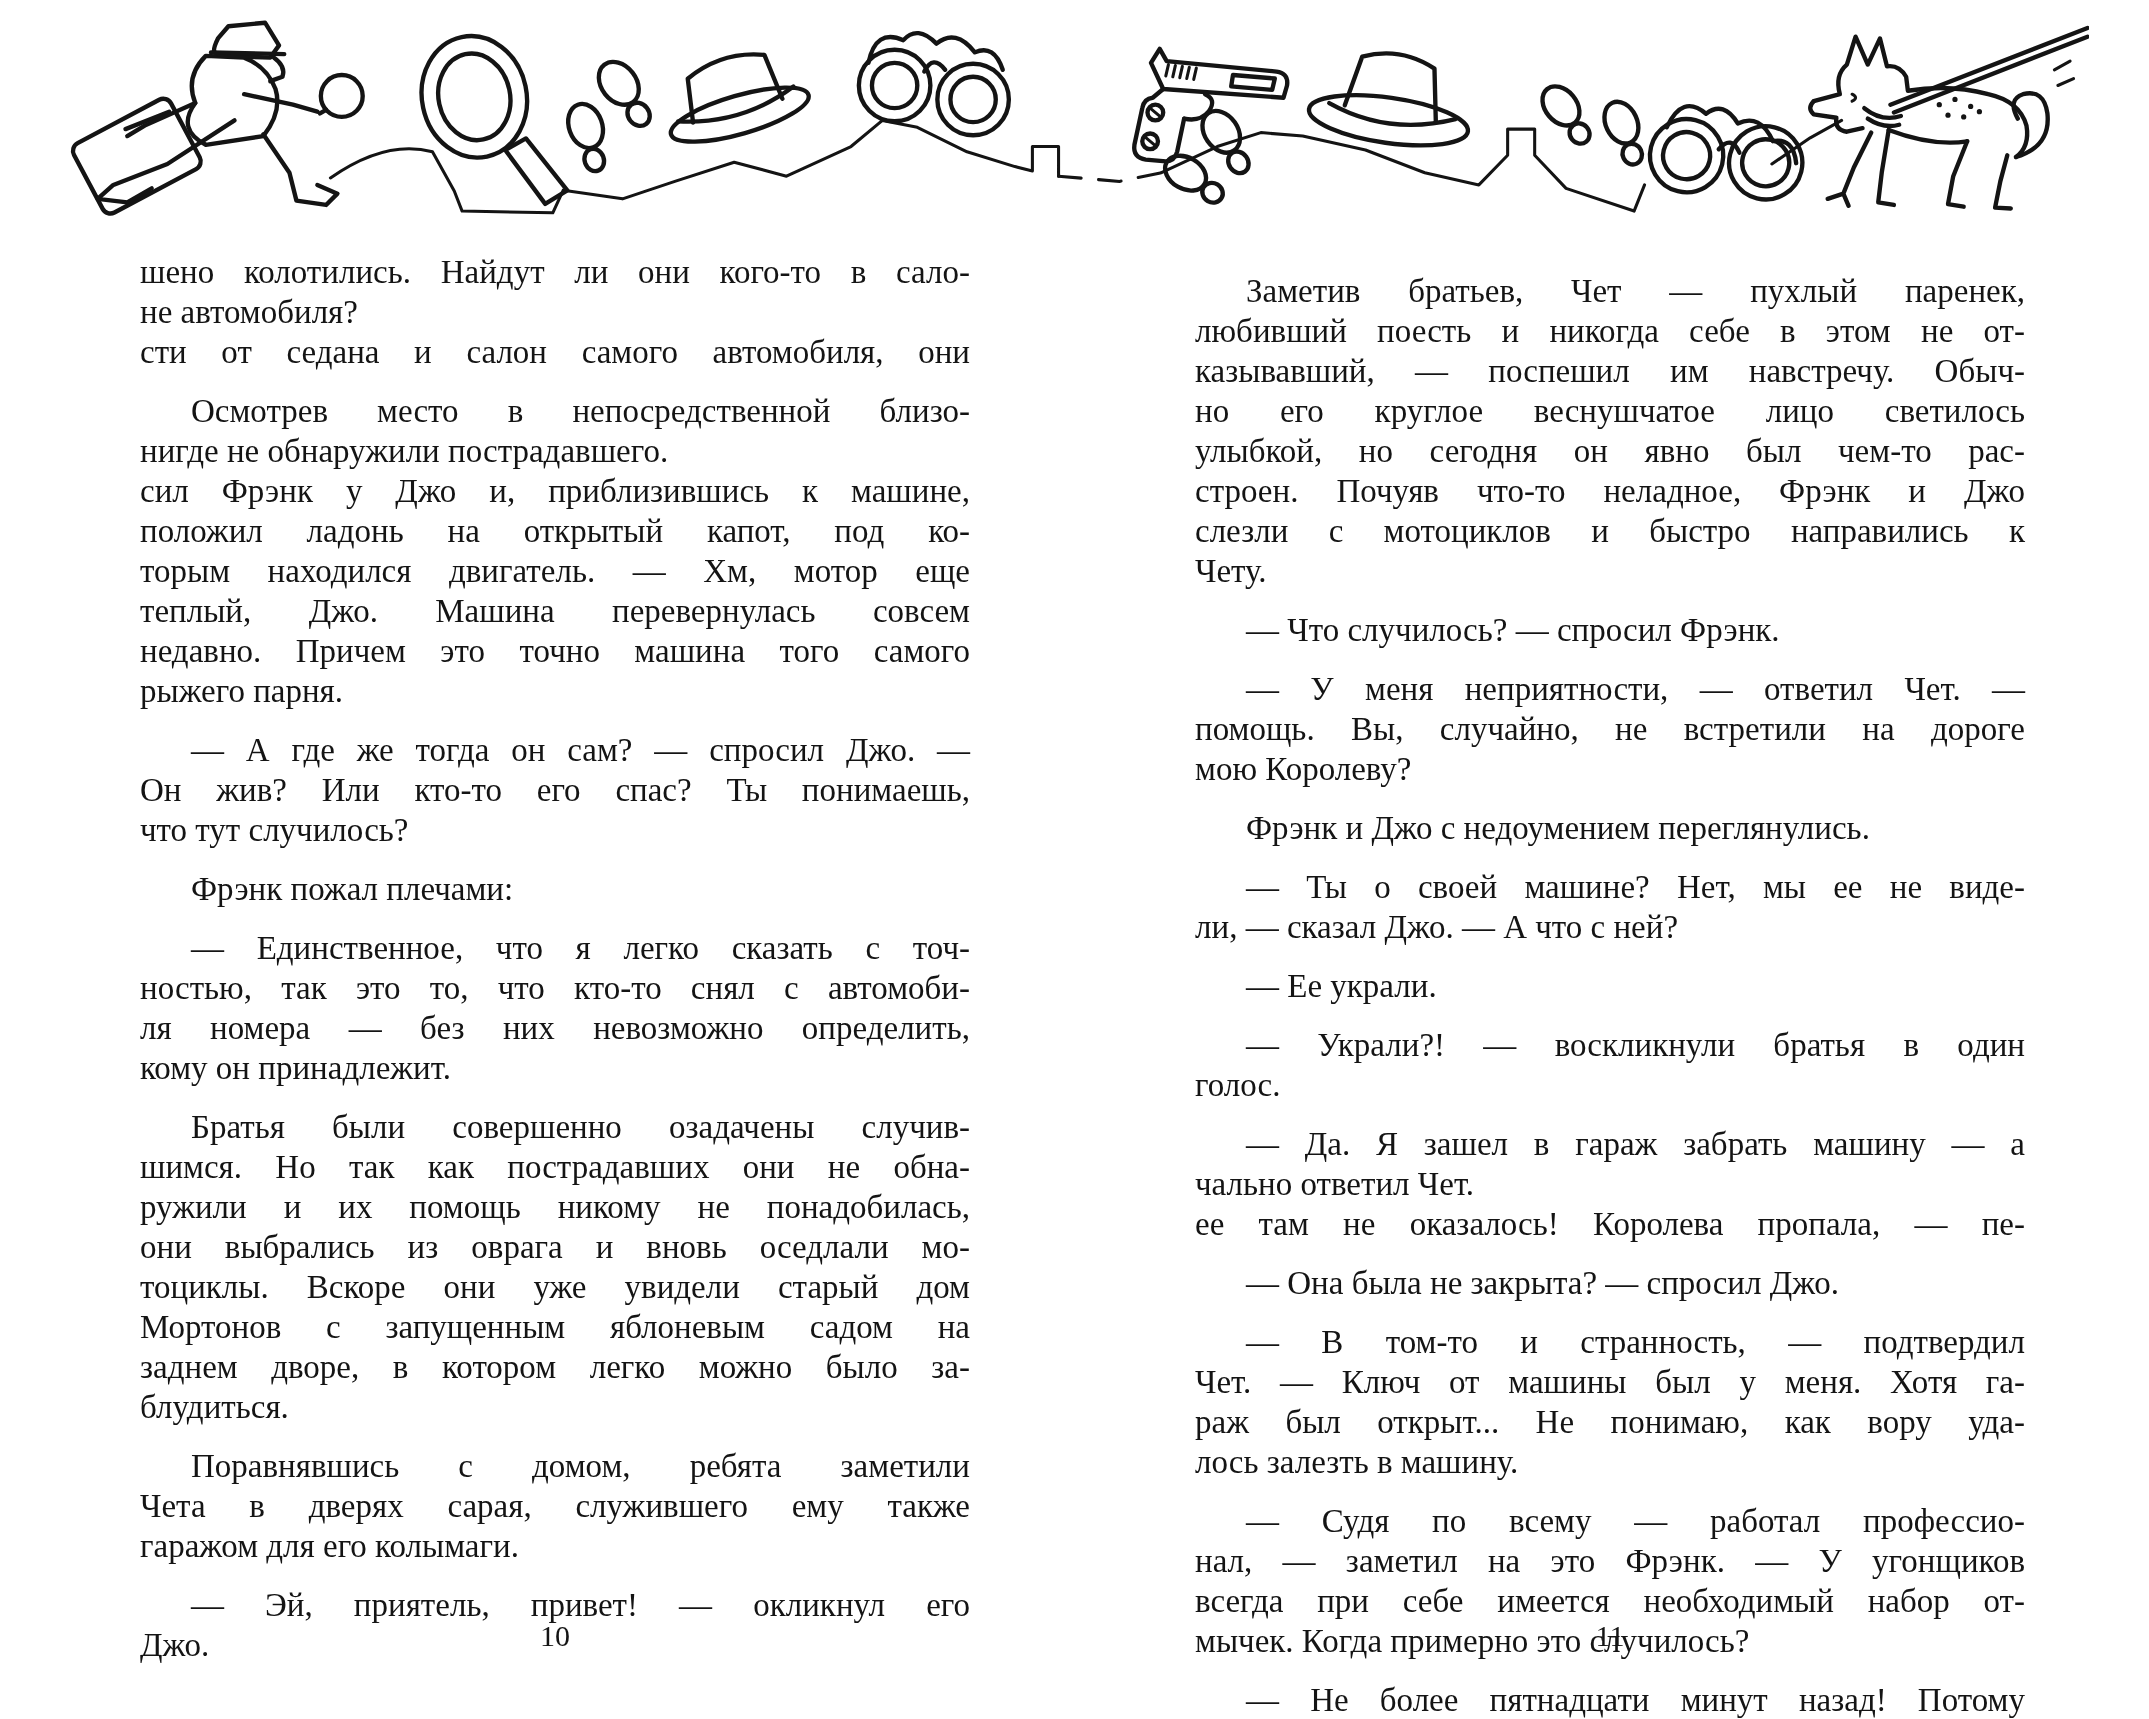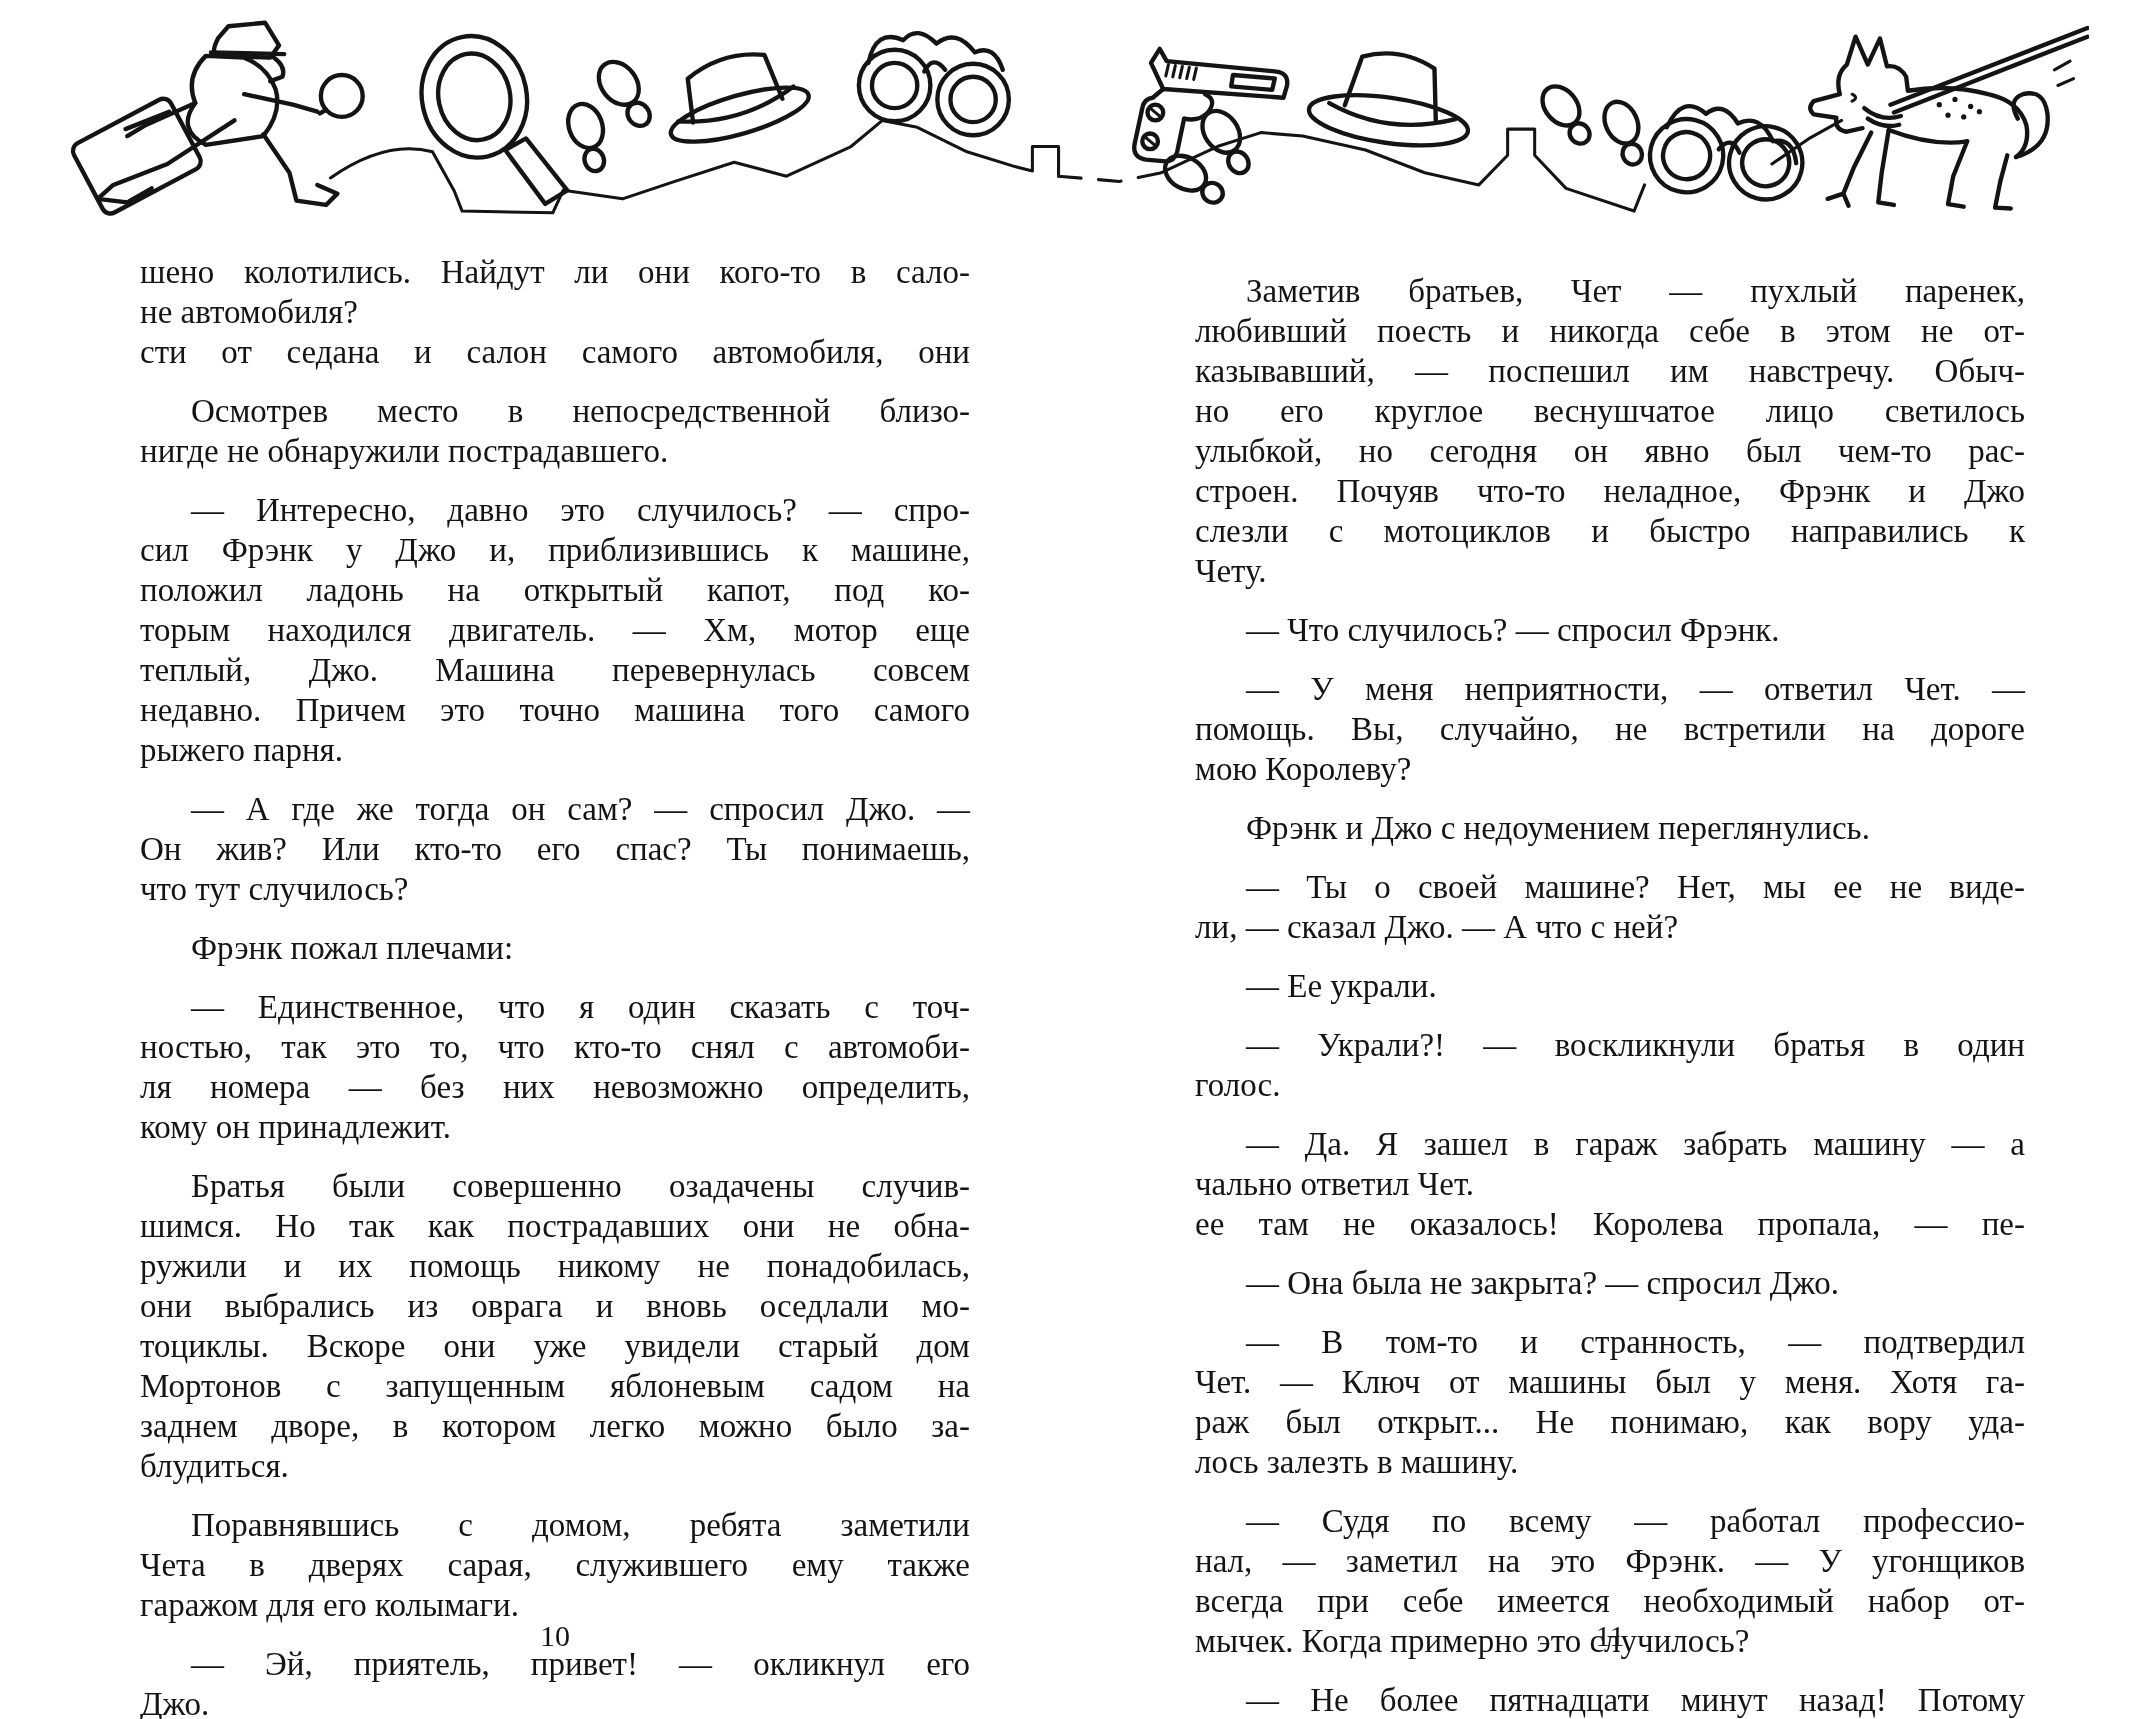--- a/index.html
+++ b/index.html
@@ -177,38 +177,37 @@
       <div class="paragraph">
         <div class="line">шено колотились. Найдут ли они кого-то в сало-</div>
         <div class="line last">не автомобиля?</div>
       </div>
       <div class="paragraph">
         <div class="line">сти от седана и салон самого автомобиля, они</div>
         <div class="line indent">Осмотрев место в непосредственной близо-</div>
         <div class="line last">нигде не обнаружили пострадавшего.</div>
       </div>
       <div class="paragraph">
-        <div class="line indent">— Интересно, давно это случилось? — спро-</div>
         <div class="line">сил Фрэнк у Джо и, приблизившись к машине,</div>
         <div class="line">положил ладонь на открытый капот, под ко-</div>
         <div class="line">торым находился двигатель. — Хм, мотор еще</div>
         <div class="line">теплый, Джо. Машина перевернулась совсем</div>
         <div class="line">недавно. Причем это точно машина того самого</div>
         <div class="line last">рыжего парня.</div>
       </div>
       <div class="paragraph">
         <div class="line indent">— А где же тогда он сам? — спросил Джо. —</div>
         <div class="line">Он жив? Или кто-то его спас? Ты понимаешь,</div>
         <div class="line last">что тут случилось?</div>
       </div>
       <div class="paragraph">
         <div class="line indent last">Фрэнк пожал плечами:</div>
       </div>
       <div class="paragraph">
-        <div class="line indent">— Единственное, что я один сказать с точ-</div>
+        <div class="line indent">— Единственное, что я легко сказать с точ-</div>
         <div class="line">ностью, так это то, что кто-то снял с автомоби-</div>
         <div class="line">ля номера — без них невозможно определить,</div>
         <div class="line last">кому он принадлежит.</div>
       </div>
       <div class="paragraph">
         <div class="line indent">Братья были совершенно озадачены случив-</div>
         <div class="line">шимся. Но так как пострадавших они не обна-</div>
         <div class="line">ружили и их помощь никому не понадобилась,</div>
         <div class="line">они выбрались из оврага и вновь оседлали мо-</div>
         <div class="line">тоциклы. Вскоре они уже увидели старый дом</div>

